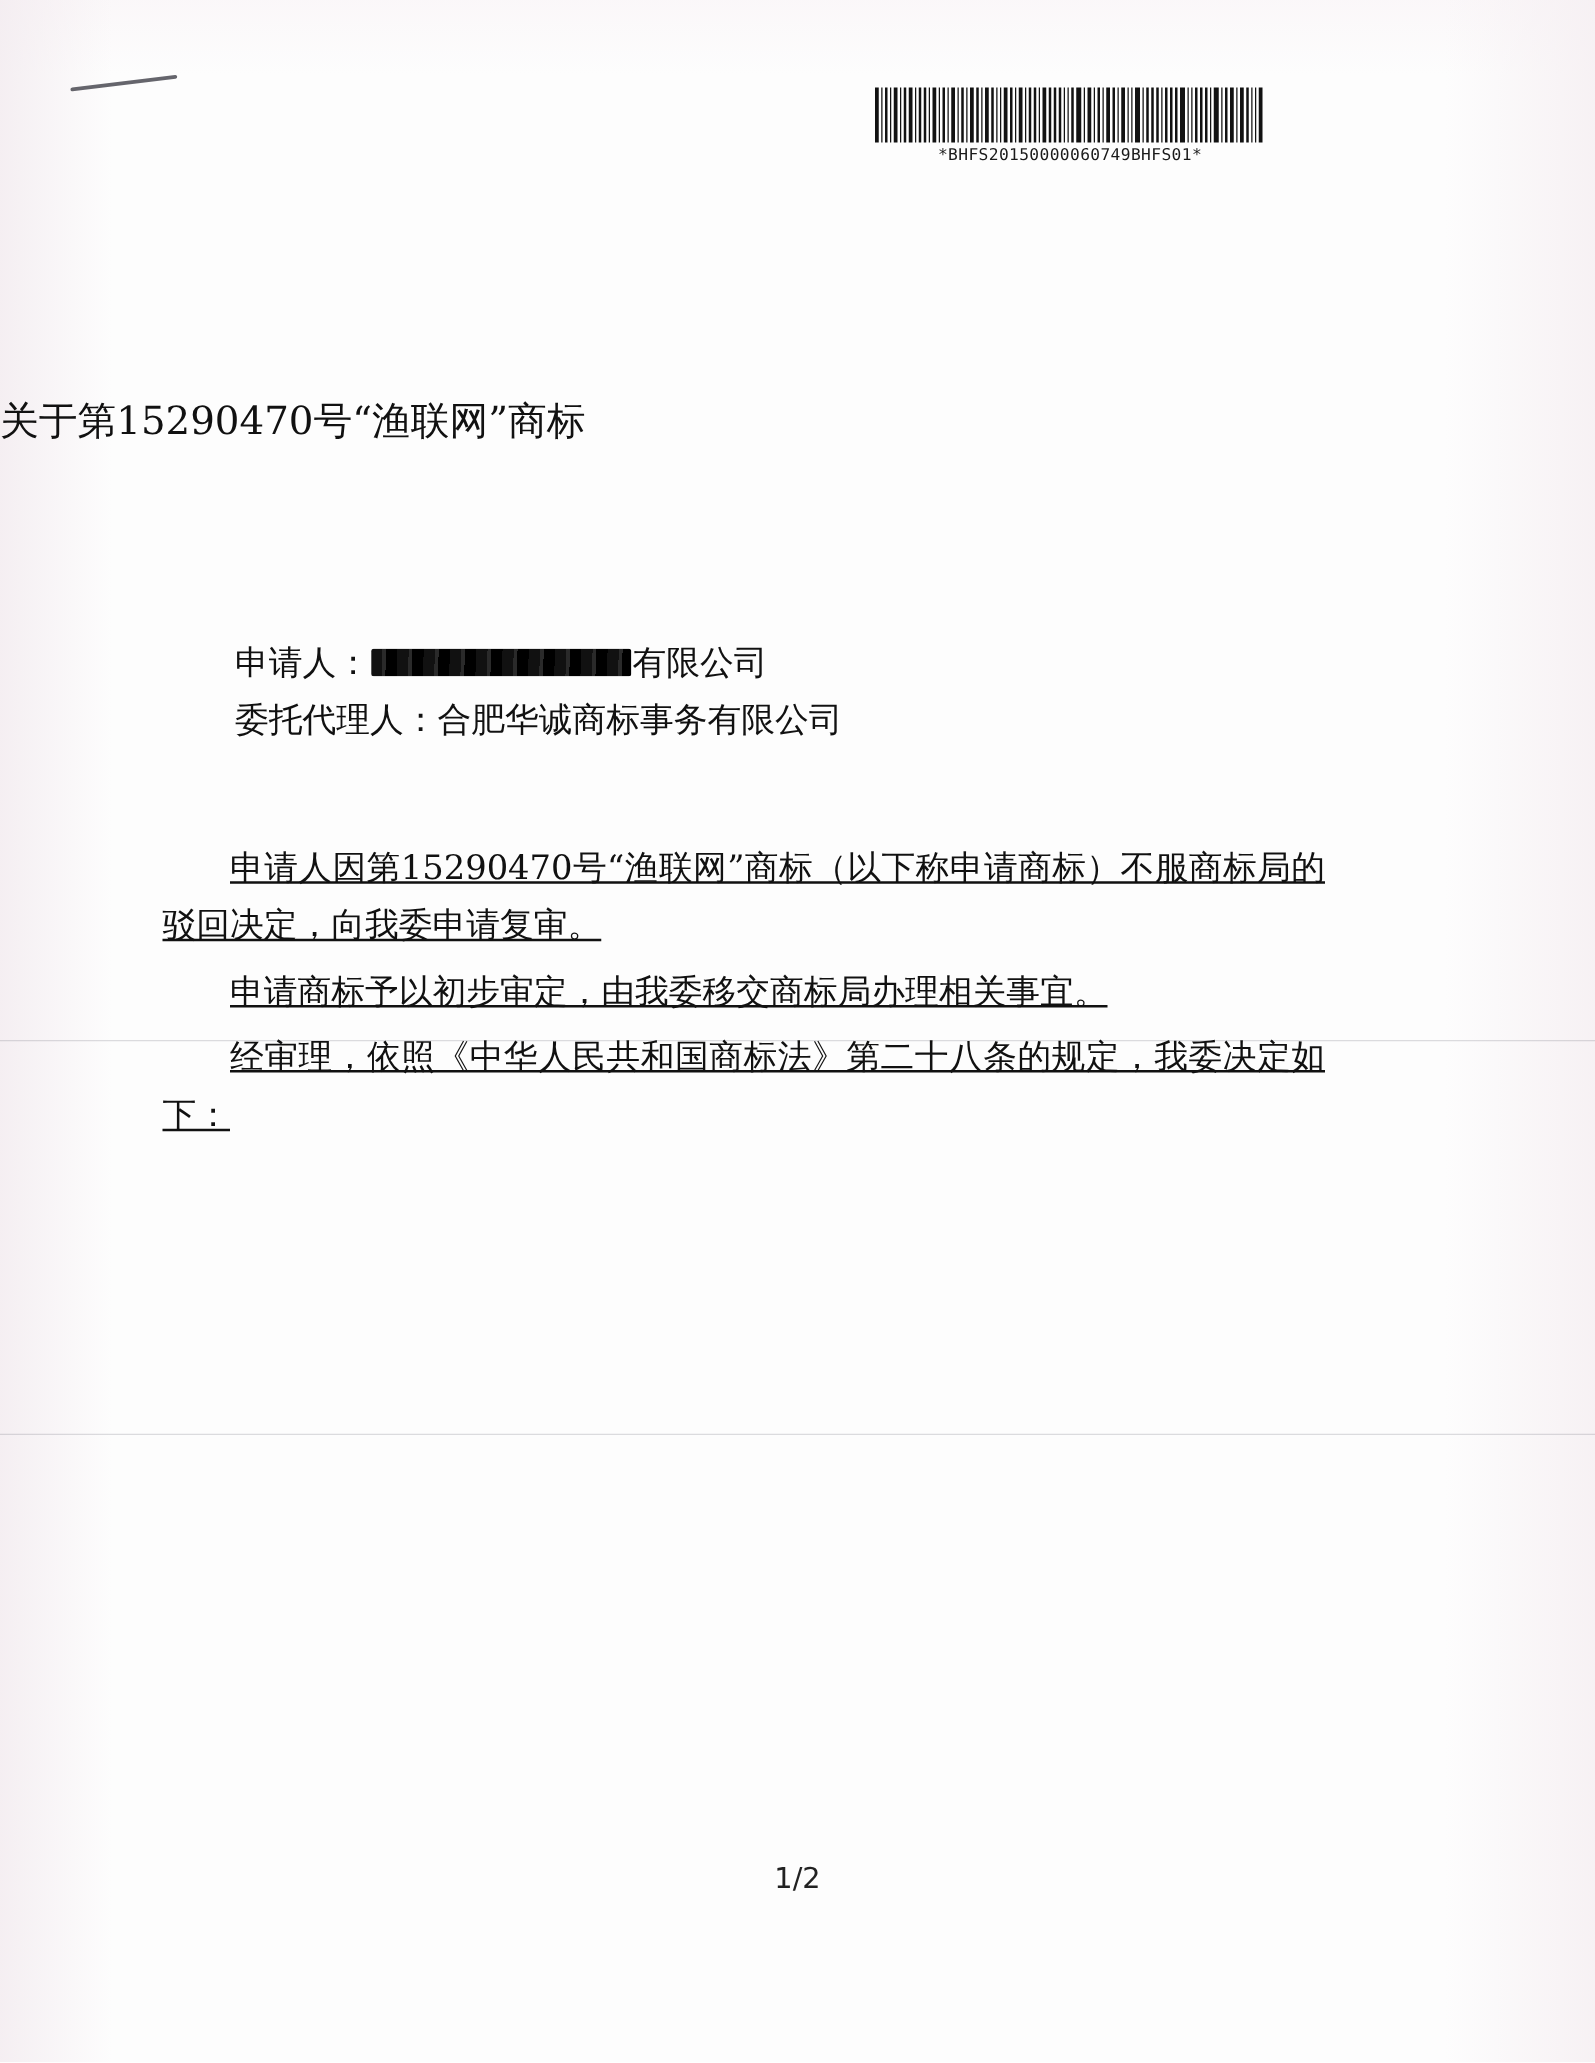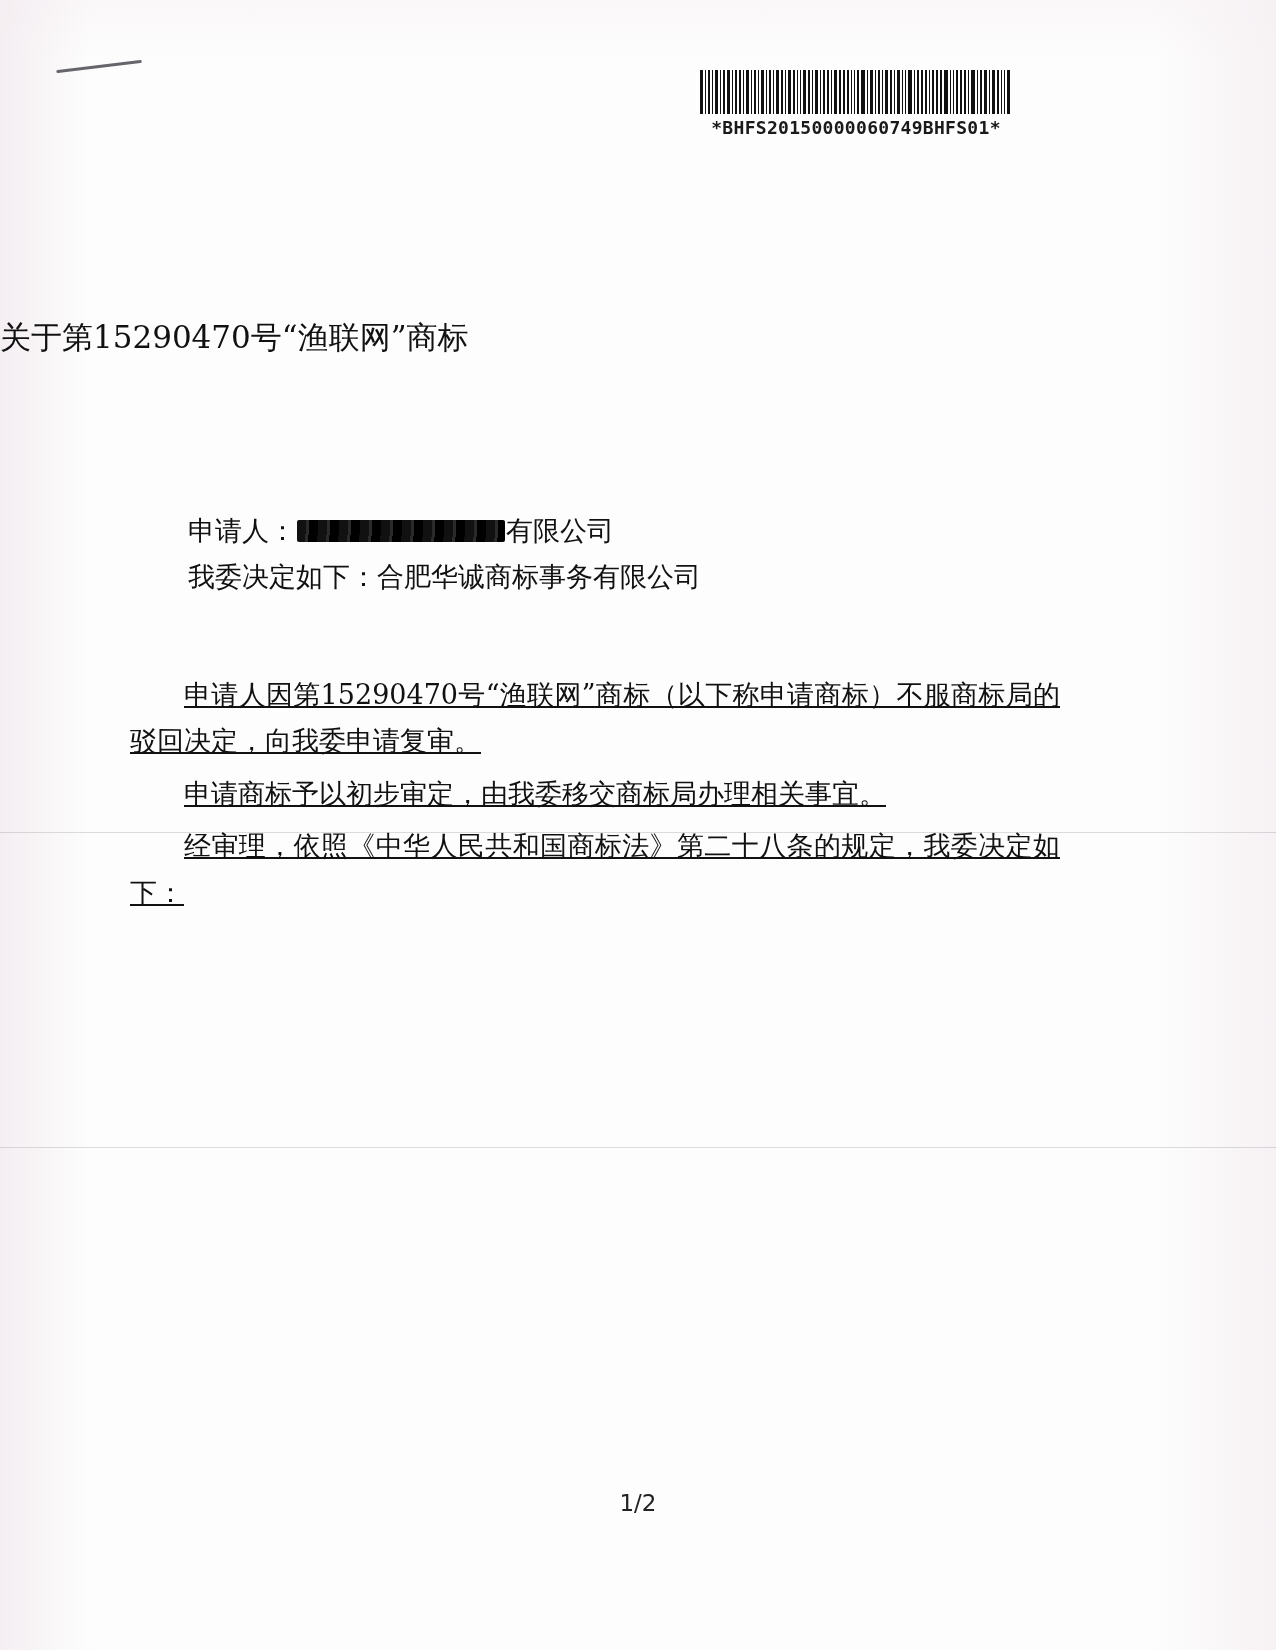--- a/index.html
+++ b/index.html
@@ -75,22 +75,22 @@
   }
   .barcode i {
     display: block;
     background: #111;
     height: 100%;
     margin-right: 2px;
   }
   .barcode-text {
     margin-top: 3px;
     font-family: "DejaVu Sans Mono", "Liberation Mono", monospace;
-    font-size: 18px;
-    font-weight: bold;
+    font-size: 13px;
+    font-weight: normal;
     letter-spacing: 0.3px;
     color: #1a1a1a;
   }
 
   .org-title {
     position: absolute;
     left: 0;
     top: 160px;
     width: 100%;
     text-align: center;
@@ -276,21 +276,21 @@
   <div class="doc-title">
     <span class="line1">关于第15290470号“渔联网”商标</span>
   </div>
 
 
   <div class="field-block">
     <div class="field-row">
       <span>申请人：</span><span class="redacted"></span><span>有限公司</span>
     </div>
     <div class="field-row">
-      <span>我委决定如下：</span><span>合肥华诚商标事务有限公司</span>
+      <span>委托代理人：</span><span>合肥华诚商标事务有限公司</span>
     </div>
   </div>
 
   <div class="body-text">
     <p>申请人因第15290470号“渔联网”商标（以下称申请商标）不服商标局的驳回决定，向我委申请复审。</p>
     <p>申请商标予以初步审定，由我委移交商标局办理相关事宜。</p>
     <p>经审理，依照《中华人民共和国商标法》第二十八条的规定，我委决定如下：</p>
   </div>
 
   <div class="page-number">1/2</div>

